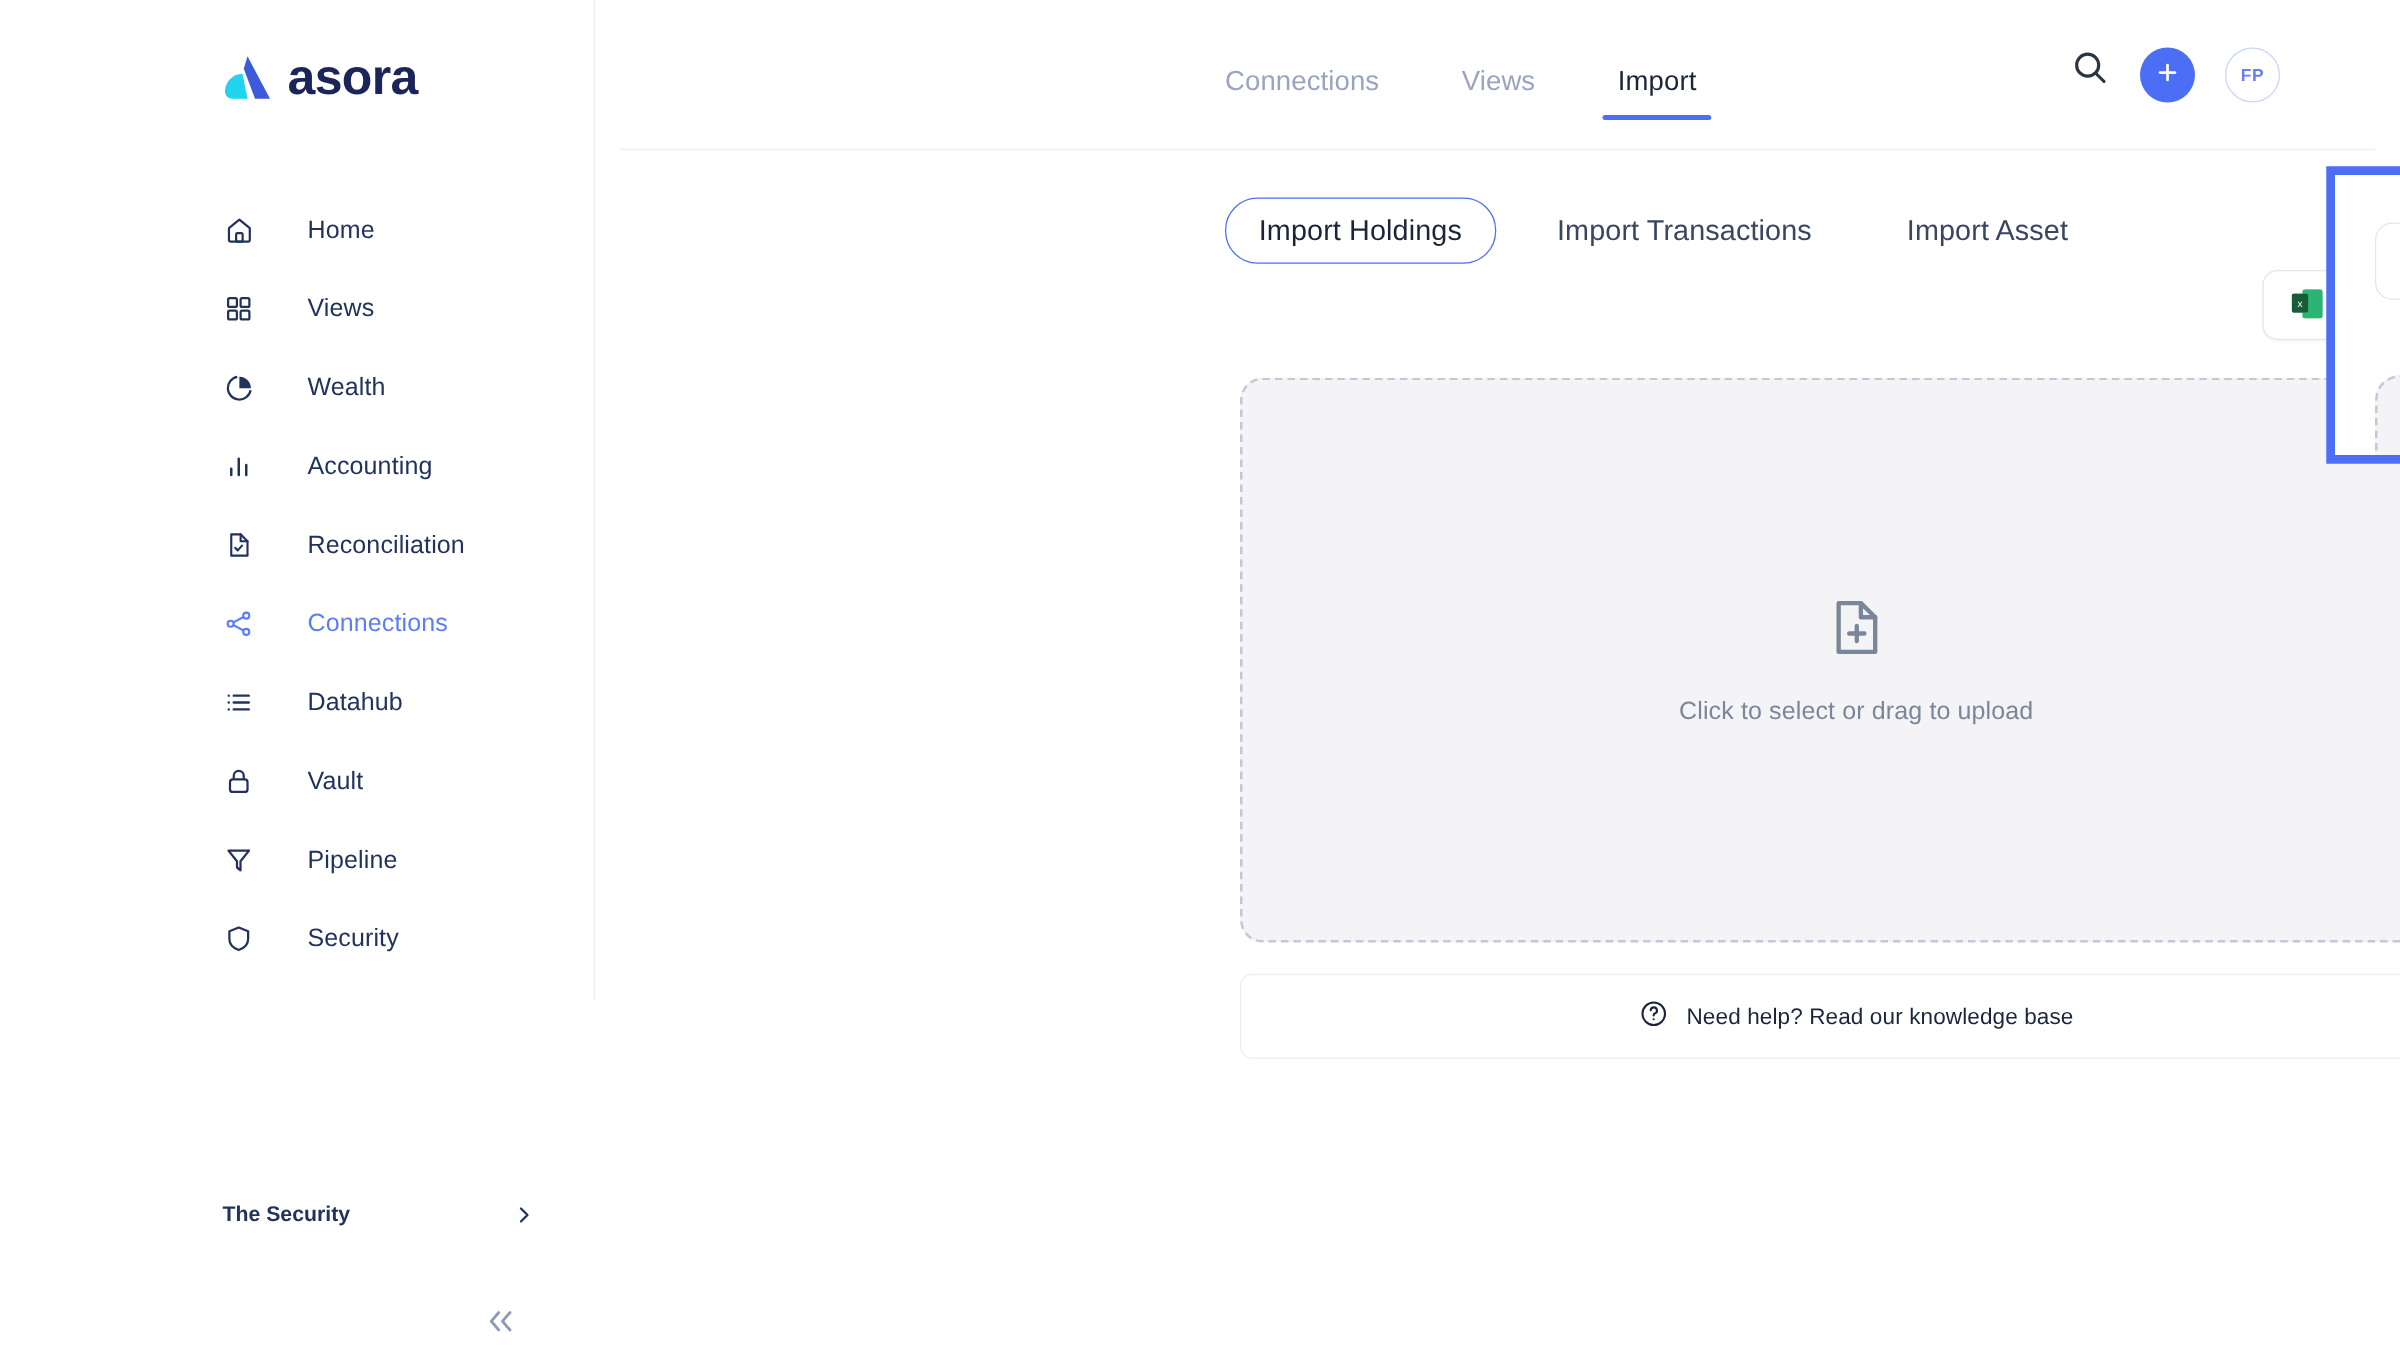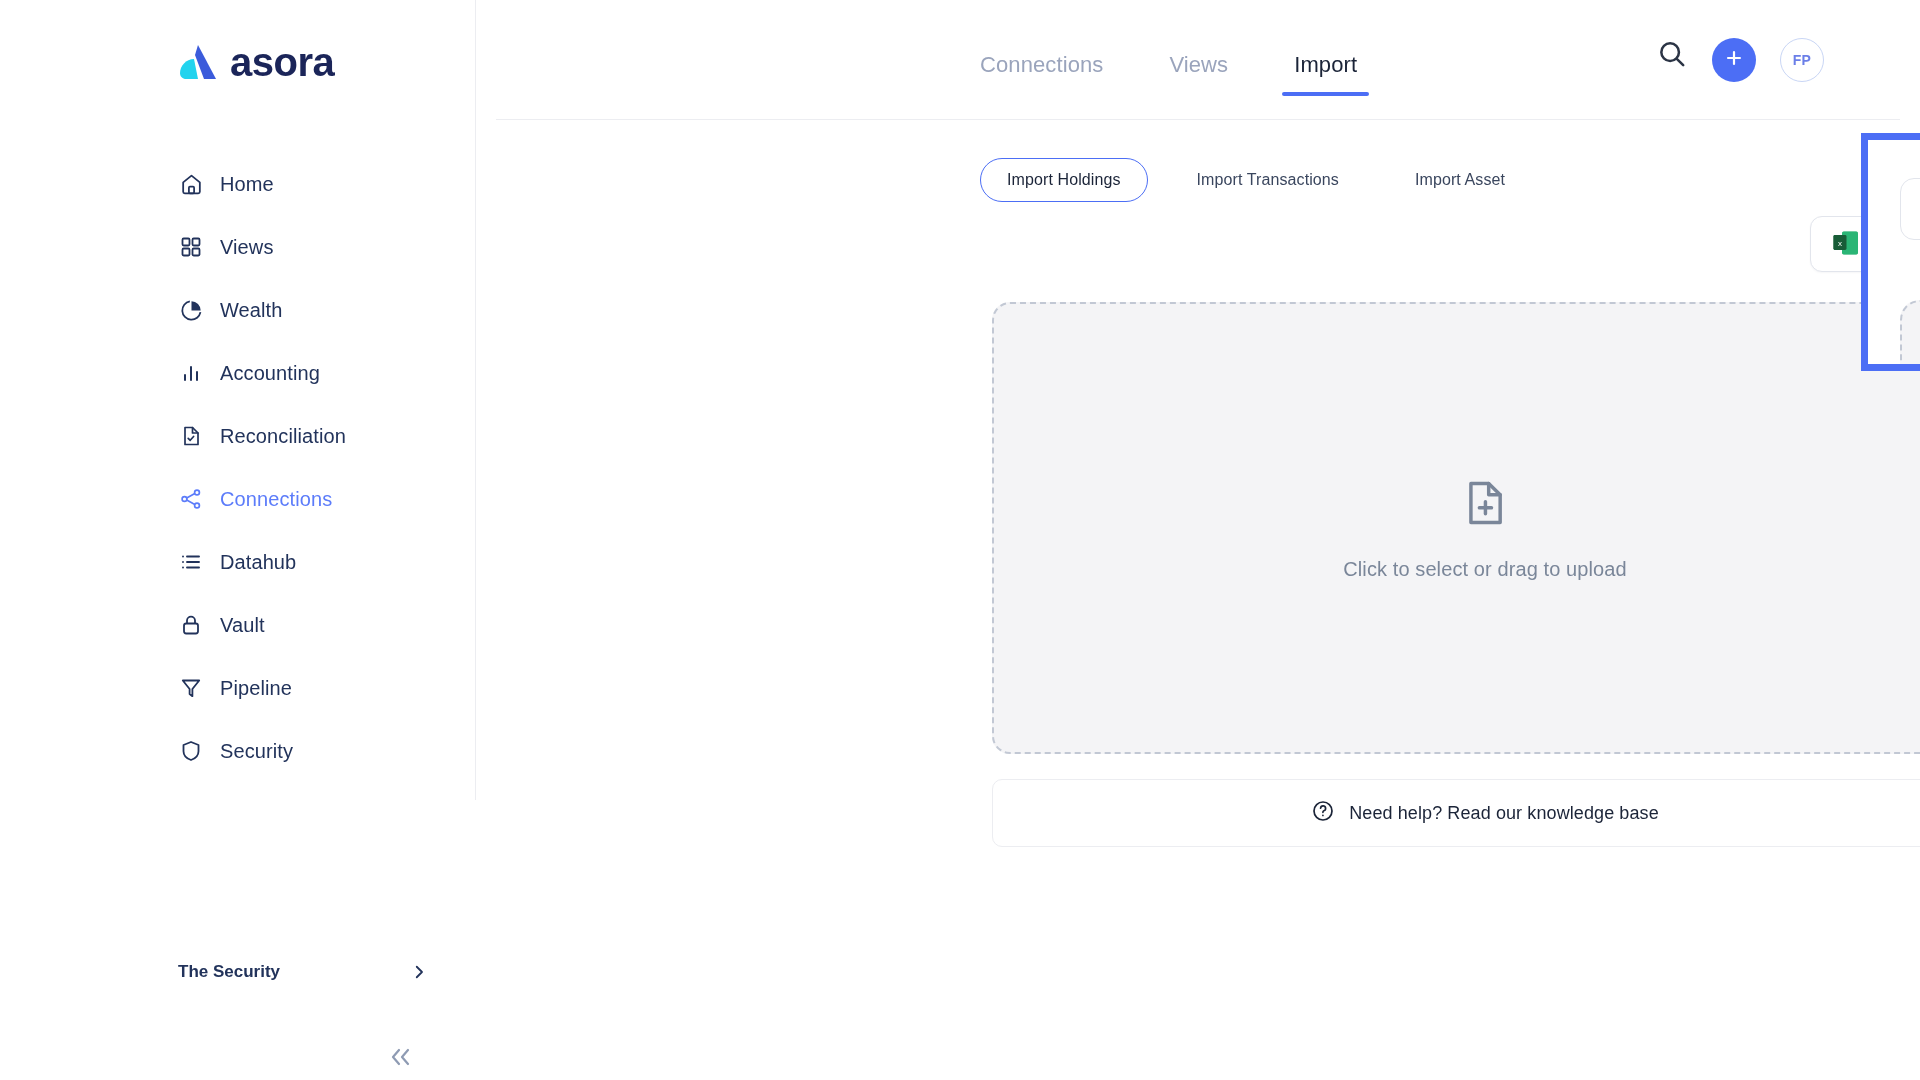--- a/index.html
+++ b/index.html
@@ -23,21 +23,21 @@
     display: flex; align-items: center; gap: 12px;
     position: absolute; left: 176px; top: 42px;
   }
   .logo-mark { width: 42px; height: 38px; position: relative; }
   .logo-text {
     font-size: 40px; font-weight: 700; color: #1B2559;
     letter-spacing: -0.5px; line-height: 1;
   }
   .nav { position: absolute; left: 0; top: 160px; width: 100%; }
   .nav-item {
-    display: flex; align-items: center; gap: 16px;
+    display: flex; align-items: center; gap: 42px;
     height: 48px; margin-bottom: 15px;
     padding-left: 178px;
     cursor: pointer;
   }
   .nav-icon {
     width: 26px; height: 26px; display: flex;
     align-items: center; justify-content: center;
     flex: 0 0 26px;
   }
   .nav-icon svg { display: block; }
@@ -92,21 +92,21 @@
     font-size: 14px; font-weight: 600; letter-spacing: 0.4px;
     cursor: pointer; background: #fff;
   }
 
   
   .seg-row {
     position: absolute; left: 504px; top: 158px;
     display: flex; align-items: center; gap: 22px;
   }
   .seg {
-    font-size: 16px; color: #3A465E; padding: 12px 26px;
+    font-size: 23px; color: #3A465E; padding: 12px 26px;
     border-radius: 26px; border: 1.5px solid transparent;
     cursor: pointer; white-space: nowrap; letter-spacing: 0.1px;
   }
   .seg.active { border-color: #4C6EF5; color: #1B2438; }
 
   
   .template-btn {
     position: absolute; left: 1334px; top: 216px;
     height: 56px; min-width: 150px;
     border: 1px solid #E2E5EC; border-radius: 12px;

